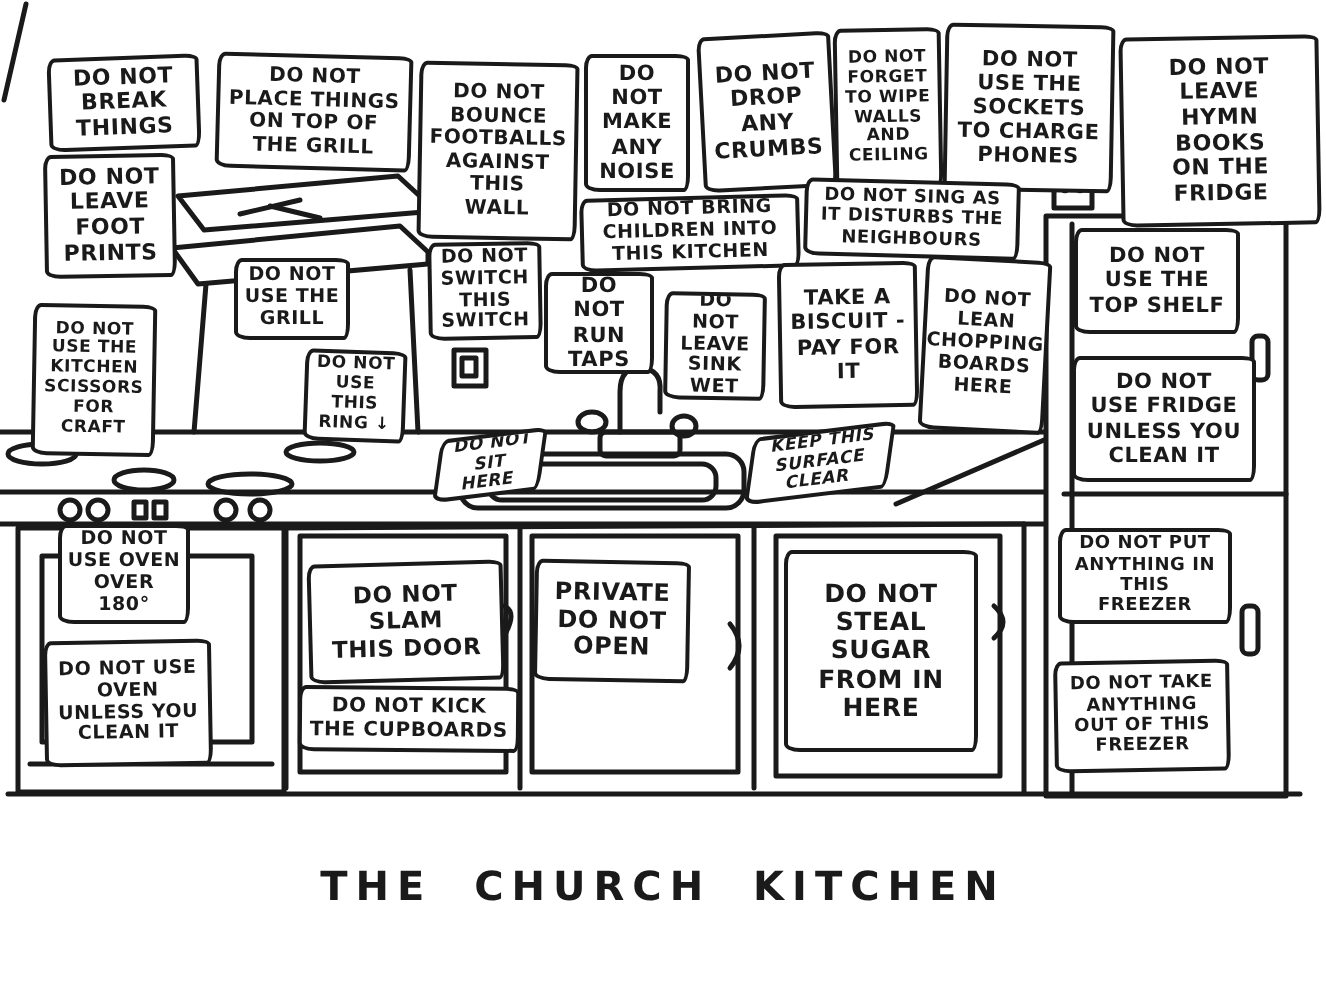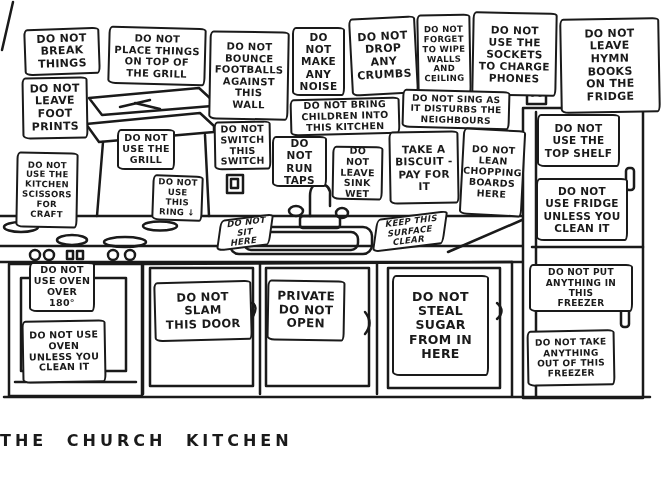--- a/index.html
+++ b/index.html
@@ -34,33 +34,33 @@
   .s-ring    {left:152px; top:175px; width:51px;  height:46px; font-size:8.5px; transform:rotate(2deg);}
   .s-taps    {left:272px; top:136px; width:55px;  height:51px; font-size:10.5px;}
   .s-sink    {left:332px; top:146px; width:51px;  height:54px; font-size:9.5px; transform:rotate(1deg);}
   .s-biscuit {left:389px; top:131px; width:70px;  height:73px; font-size:10.5px;transform:rotate(-1deg);}
   .s-chop    {left:461px; top:129px; width:63px;  height:87px; font-size:9.5px; transform:rotate(3deg);}
   .s-sit     {left:218px; top:217px; width:54px;  height:31px; font-size:8.5px; transform:rotate(-7deg) skewX(-15deg);}
   .s-surface {left:374px; top:215px; width:72px;  height:33px; font-size:8.5px; transform:rotate(-7deg) skewX(-15deg);}
   
   .s-topshelf{left:537px; top:114px; width:83px;  height:53px; font-size:10.5px;}
   .s-fclean  {left:536px; top:178px; width:92px;  height:63px; font-size:10.5px;}
-  .s-fput    {left:529px; top:264px; width:104px;  height:48px; font-size:9px;}
+  .s-fput    {left:529px; top:264px; width:87px;  height:48px; font-size:9px;}
   .s-ftake   {left:527px; top:330px; width:88px;  height:56px; font-size:9px;   transform:rotate(-1deg);}
   
   .s-oven180 {left:29px;  top:262px; width:66px;  height:50px; font-size:9.5px;}
   .s-ovclean {left:22px;  top:320px; width:84px;  height:63px; font-size:9.5px; transform:rotate(-1deg);}
   .s-slam    {left:154px; top:281px; width:98px;  height:60px; font-size:11.5px;transform:rotate(-1.5deg);}
   .s-kick    {left:149px; top:343px; width:111px; height:33px; font-size:10px;  transform:rotate(0.5deg);}
   .s-private {left:267px; top:280px; width:78px;  height:61px; font-size:12px;  transform:rotate(1deg);}
   .s-think   {left:266px; top:345px; width:111px; height:34px; font-size:10px;  transform:rotate(-0.5deg);}
   .s-sugar   {left:392px; top:275px; width:97px;  height:101px;font-size:12.5px;}
   .caption{
-    position:absolute;z-index:2;left:0;top:431px;width:100%;
-    font-size:16px;font-weight:bold;letter-spacing:4px;word-spacing:10px;
+    position:absolute;z-index:2;left:0;top:431px;width:100%;text-align:center;
+    font-size:20px;font-weight:bold;letter-spacing:4px;word-spacing:10px;
   }
   .watermark{
     position:absolute;z-index:2;right:4px;top:469px;
     font-size:11.5px;font-weight:bold;letter-spacing:0.2px;
   }
 </style>
 </head>
 <body>
 
 <div class="canvas">
@@ -249,20 +249,22 @@
 USE OVEN
 OVER
 180°</div>
   <div class="sign s-ovclean">DO NOT USE
 OVEN
 UNLESS YOU
 CLEAN IT</div>
   <div class="sign s-slam">DO NOT
 SLAM
 THIS DOOR</div>
+  <div class="sign s-kick">DO NOT KICK
+THE CUPBOARDS</div>
   <div class="sign s-private">PRIVATE
 DO NOT
 OPEN</div>
   <div class="sign s-sugar">DO NOT
 STEAL
 SUGAR
 FROM IN
 HERE</div>
 
   <div class="caption">THE CHURCH KITCHEN</div>

